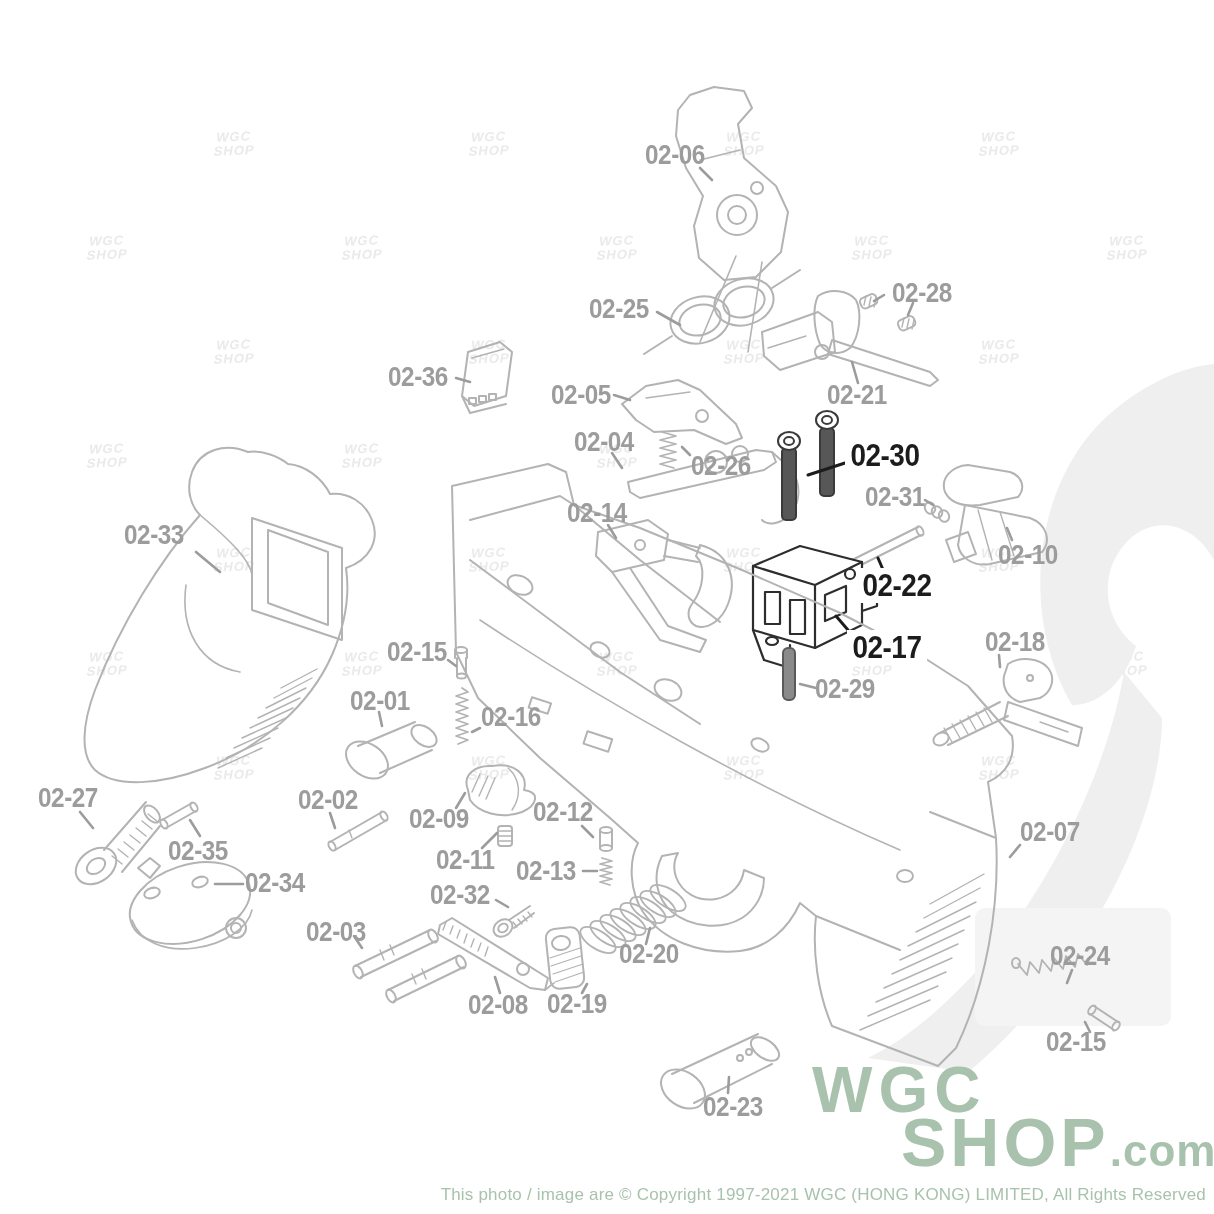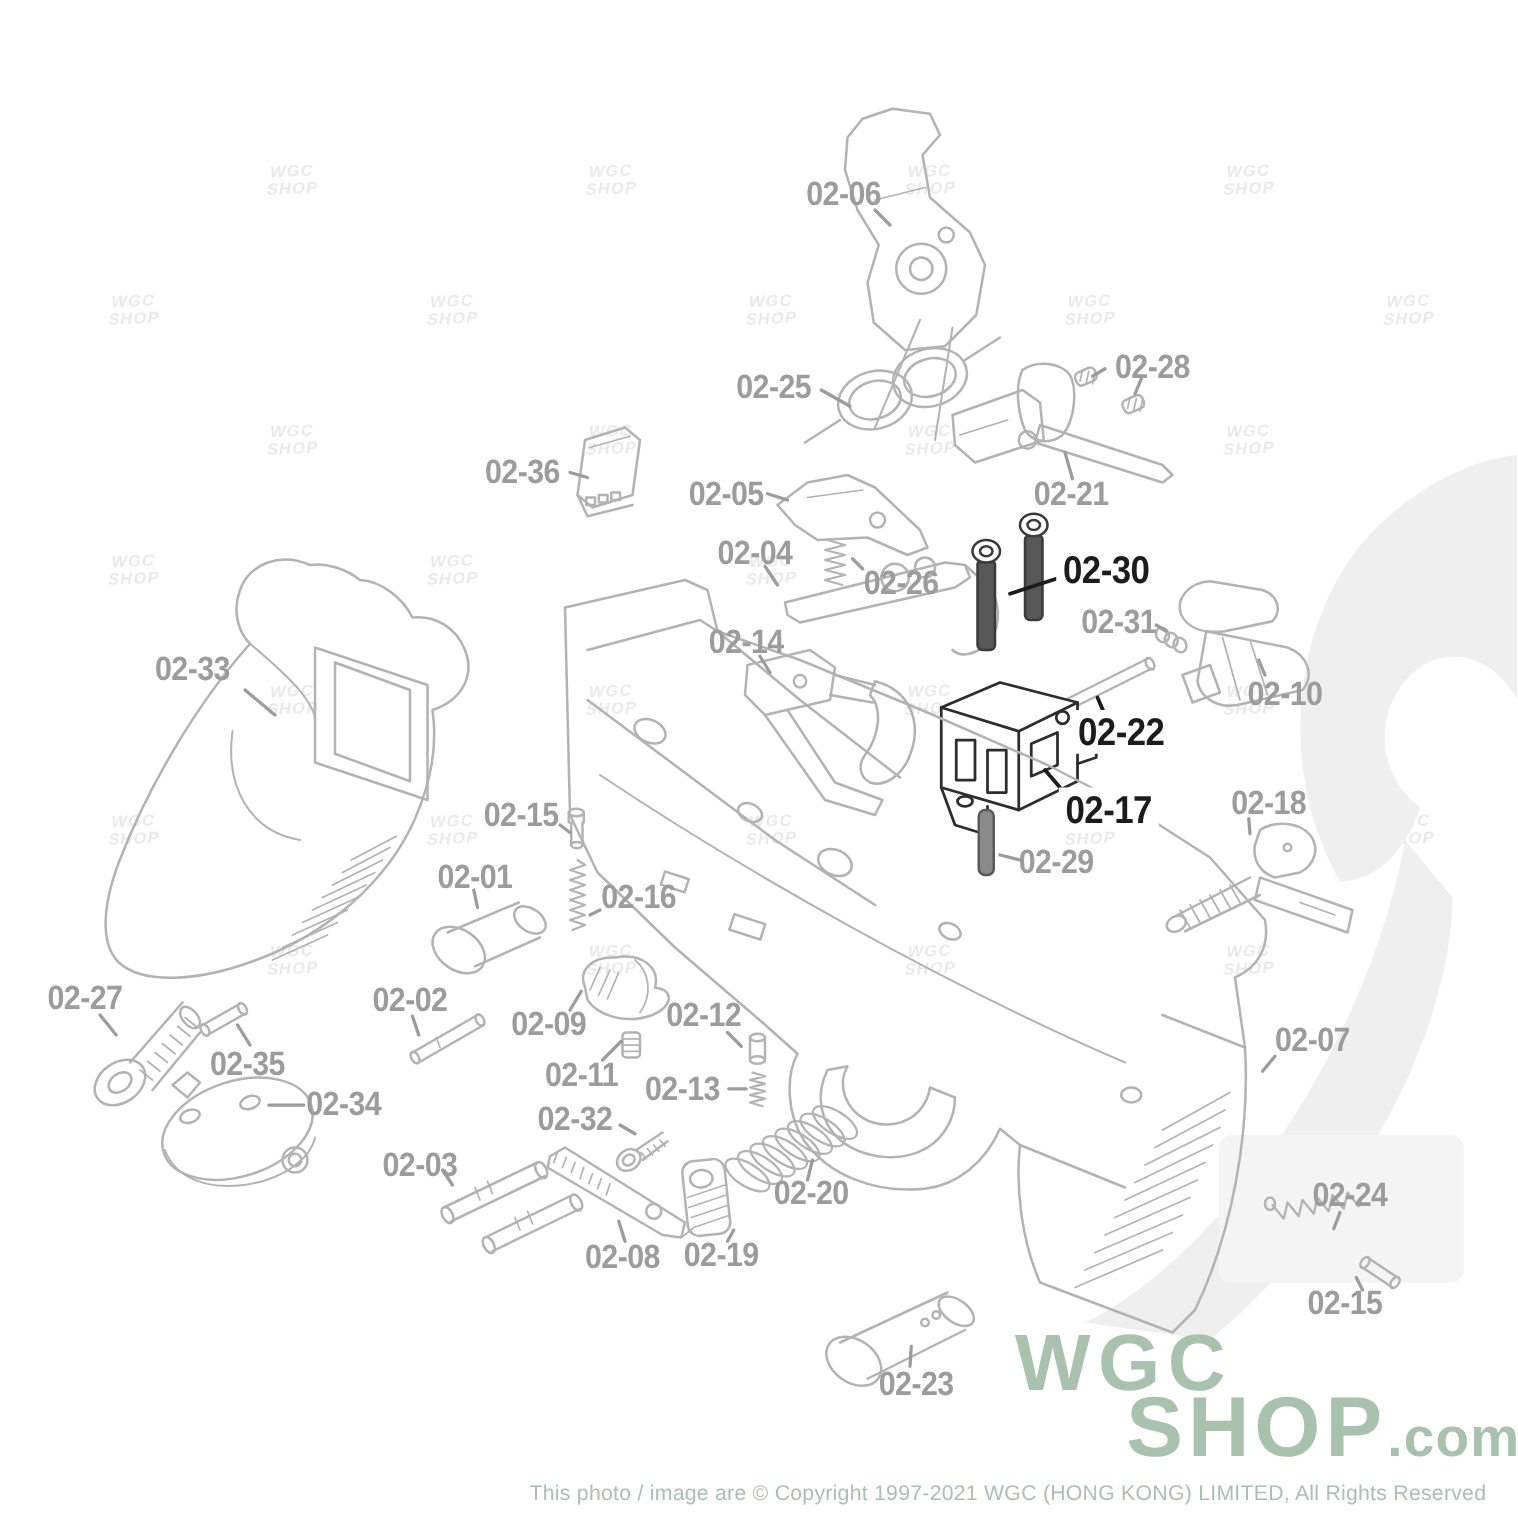--- a/index.html
+++ b/index.html
@@ -15,21 +15,21 @@
   .plabel{position:absolute;z-index:3;font:700 27px/1 "Liberation Sans",sans-serif;
           color:#9c9c9c;letter-spacing:-0.5px;white-space:nowrap;
           transform:scaleX(0.9);transform-origin:0 0;}
   .plabel.dark{color:#1c1c1c;font-size:31px;background:#ffffff;padding:2px 6px;}
   
   .logo-wgc{position:absolute;z-index:3;left:812px;top:1058px;
             font:700 64px/1 "Liberation Sans",sans-serif;color:#a9c2ad;letter-spacing:6px;}
   .logo-shop-row{position:absolute;z-index:3;left:901px;top:1108px;white-space:nowrap;}
   .logo-shop{font:700 68px/1 "Liberation Sans",sans-serif;color:#a9c2ad;letter-spacing:4px;}
   .logo-com{font:700 44px/1 "Liberation Sans",sans-serif;color:#a9c2ad;letter-spacing:1px;}
-  .copyright{position:absolute;z-index:3;right:25px;top:1186px;
+  .copyright{position:absolute;z-index:3;right:8px;top:1186px;
              font:17px/1.1 "Liberation Sans",sans-serif;color:#a9c2ad;letter-spacing:0.2px;text-align:center;}
 </style>
 </head>
 <body>
 
 <div id="stage">
 
   <div id="wm-tiles">
       <div class="wm-tile" style="left: -40px; top: 130px;">WGC
 SHOP</div>

